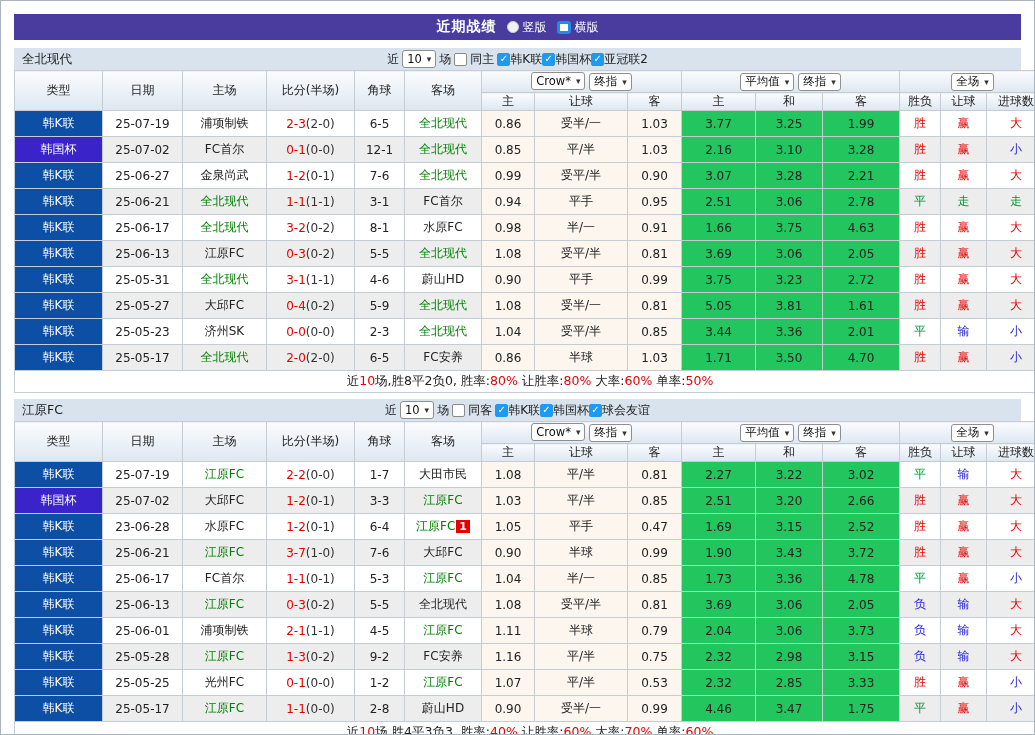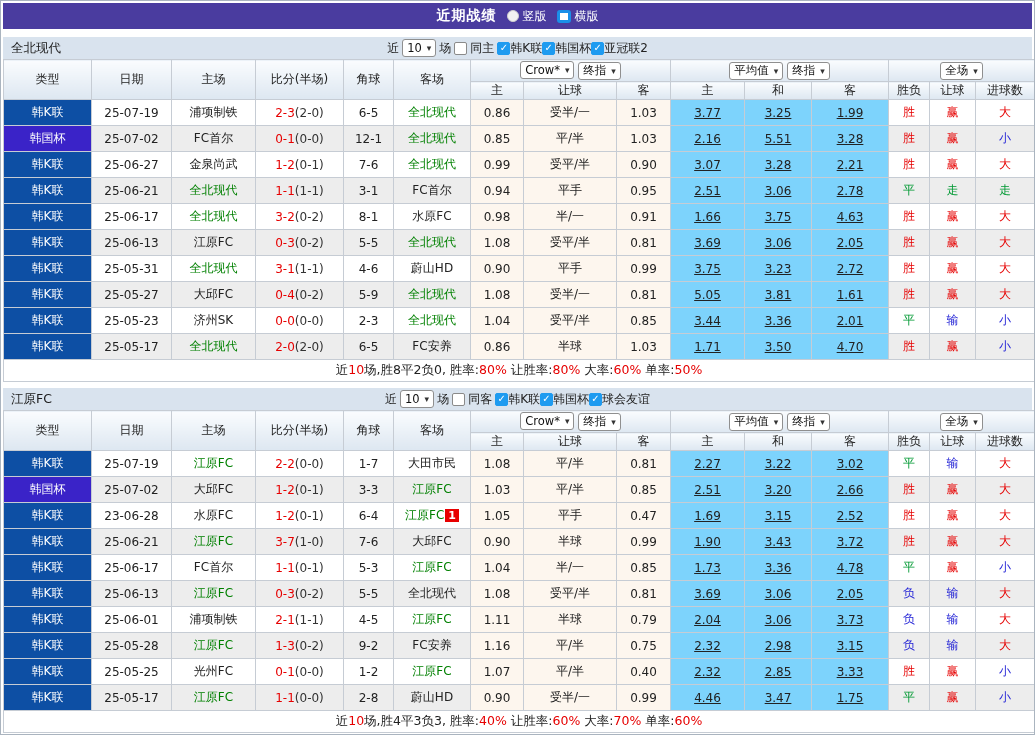--- a/index.html
+++ b/index.html
@@ -1,18 +1,18 @@
 <!DOCTYPE html>
 <html><head>
 <meta charset="utf-8">
 <style>
   * { box-sizing: border-box; }
   html,body { margin:0; padding:0; background:#fff; }
   body { font-family:"DejaVu Sans","Liberation Sans",sans-serif; font-size:12px; color:#222; }
-  .page { width:1035px; height:735px; border:1px solid #aab4bf; background:#fff; padding:2px; overflow:hidden; }
+  .page { width:1035px; height:735px; border:1px solid #aab4bf; background:#fff; padding:13px; overflow:hidden; }
 
   
   .titlebar { height:26px; background:#4a3c9f; color:#fff; display:flex; align-items:center; justify-content:center; gap:10px; margin-bottom:8px; }
   .titlebar .title { font-weight:bold; font-size:14px; letter-spacing:1px; }
   .radio-group { display:flex; align-items:center; gap:4px; font-size:12px; }
   .radio { width:12px; height:12px; border-radius:50%; background:#f2f2f2; border:1px solid #cfcfcf; display:inline-block; }
   .radio.sel { background:#fff; border:3px solid #1a8fe8; width:13px; height:13px; }
 
   
   .section-bar { height:22px; background:#d9e3ee; display:flex; align-items:center; padding:0 8px; position:relative; }
@@ -28,21 +28,21 @@
 
   
   table { border-collapse:collapse; table-layout:fixed; width:1031px; }
   th, td { border:1px solid #c6ccd4; text-align:center; overflow:hidden; white-space:nowrap; padding:0; }
   thead th { background:linear-gradient(#fafcfe,#dde7f1); font-weight:normal; color:#222; font-size:12px; }
   thead tr.grp th { height:22px; }
   thead tr.sub th { height:18px; }
   tbody td { height:26px; font-size:12px; background:#fff; }
   tbody tr.even td { background:#ededed; }
   tbody td.cream, tbody tr.even td.cream { background:#fdf6ee; }
-  tbody td.lblue, tbody tr.even td.lblue { background:#7dd3fc;text-decoration:underline; }
+  tbody td.lblue, tbody tr.even td.lblue { background:#22c55e; }
   td.type { color:#fff; }
   td.type.league, tbody tr.even td.type.league { background:#0d4fa4; }
   td.type.cup, tbody tr.even td.type.cup { background:#3a23c8; }
   .team.focus { color:#008000; }
   .score-main { color:#e60000; }
   .score-half { color:#333;text-align:right; }
   .c-r { color:#e60000; }
   .c-g { color:#009933; }
   .c-b { color:#2424d6; }
   .badge { display:inline-block; background:#e80000; color:#fff; font-size:11px; line-height:13px; padding:0 3px; margin-left:1px; font-weight:bold; }
@@ -181,21 +181,21 @@
             <td class="type cup">韩国杯</td>
             <td>25-07-02</td>
             <td><span class="team">FC首尔</span></td>
             <td><span class="score-main">0-1</span><span class="score-half">(0-0)</span></td>
             <td>12-1</td>
             <td><span class="team focus">全北现代</span></td>
             <td class="cream">0.85</td>
             <td class="cream">平/半</td>
             <td class="cream">1.03</td>
             <td class="lblue">2.16</td>
-            <td class="lblue">5.51</td>
+            <td class="lblue">3.10</td>
             <td class="lblue">3.28</td>
             <td class="c-r">胜</td>
             <td class="c-r">赢</td>
             <td class="c-b">小</td>
           </tr>
           <tr class="odd">
             <td class="type league">韩K联</td>
             <td>25-06-27</td>
             <td><span class="team">金泉尚武</span></td>
             <td><span class="score-main">1-2</span><span class="score-half">(0-1)</span></td>
@@ -569,21 +569,21 @@
           </tr>
           <tr class="odd">
             <td class="type league">韩K联</td>
             <td>25-05-25</td>
             <td><span class="team">光州FC</span></td>
             <td><span class="score-main">0-1</span><span class="score-half">(0-0)</span></td>
             <td>1-2</td>
             <td><span class="team focus">江原FC</span></td>
             <td class="cream">1.07</td>
             <td class="cream">平/半</td>
-            <td class="cream">0.40</td>
+            <td class="cream">0.53</td>
             <td class="lblue">2.32</td>
             <td class="lblue">2.85</td>
             <td class="lblue">3.33</td>
             <td class="c-r">胜</td>
             <td class="c-r">赢</td>
             <td class="c-b">小</td>
           </tr>
           <tr class="even">
             <td class="type league">韩K联</td>
             <td>25-05-17</td>

